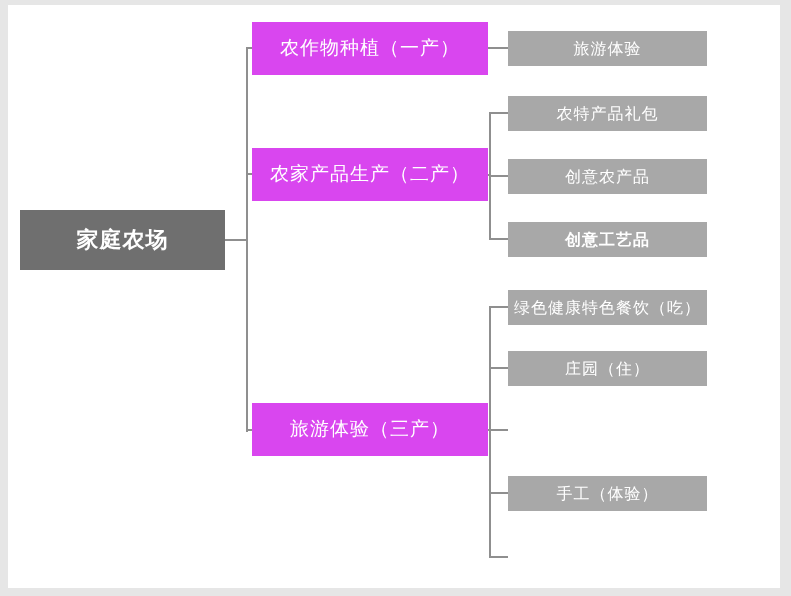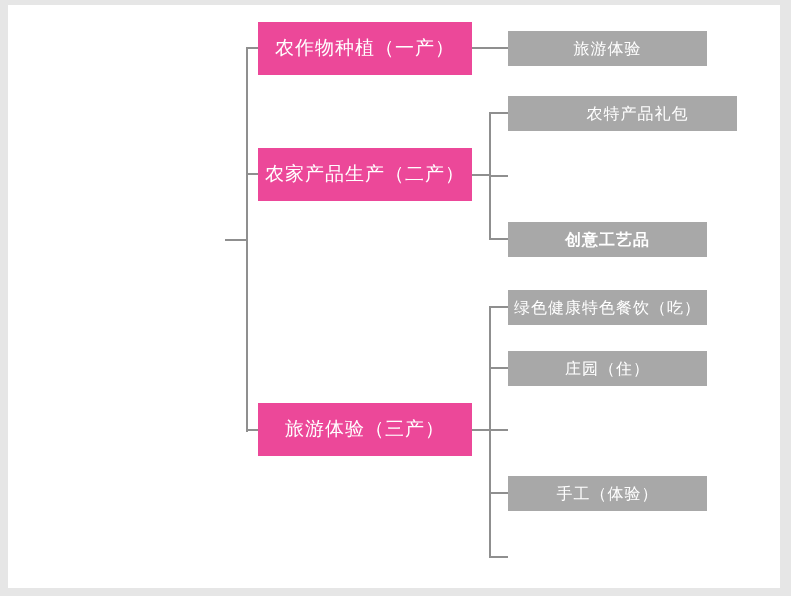--- a/index.html
+++ b/index.html
@@ -33,36 +33,36 @@
     letter-spacing: 1px;
   }
   .root-node {
     left: 12px;  top: 205px;
     width: 205px; height: 60px;
     background: #6f6f6f;
     font-size: 22px;
     font-weight: bold;
   }
   .branch-node {
-    left: 250px;
-    width: 214px; height: 53px;
-    background: #ec4899;
+    left: 244px;
+    width: 236px; height: 53px;
+    background: #d946ef;
     font-size: 19px;
   }
   .branch-1 { top: 17px; }
   .branch-2 { top: 143px; }
   .branch-3 { top: 398px; }
   .leaf-node {
     left: 500px;
     width: 199px; height: 35px;
     background: #a8a8a8;
     font-size: 16px;
   }
   .leaf-1 { top: 26px; }
-  .leaf-2 { top: 91px; padding-left: 30px; }
+  .leaf-2 { top: 91px; }
   .leaf-3 { top: 154px; }
   .leaf-4 { top: 217px; font-weight: bold; }
   .leaf-5 { top: 285px; }
   .leaf-6 { top: 346px; }
   .leaf-7 { top: 408px; }
   .leaf-8 { top: 471px; }
   .leaf-9 { top: 535px; }
   .line {
     position: absolute;
     background: #8f8f8f;
@@ -117,28 +117,30 @@
     <div class="line h-line stub-l4"></div>
 
     <div class="line h-line stub-b3-out"></div>
     <div class="line v-line spine-3"></div>
     <div class="line h-line stub-l5"></div>
     <div class="line h-line stub-l6"></div>
     <div class="line h-line stub-l7"></div>
     <div class="line h-line stub-l8"></div>
     <div class="line h-line stub-l9"></div>
 
+    <div class="node root-node">家庭农场</div>
 
     <div class="node branch-node branch-1">农作物种植（一产）</div>
     <div class="node branch-node branch-2">农家产品生产（二产）</div>
     <div class="node branch-node branch-3">旅游体验（三产）</div>
 
     <div class="node leaf-node leaf-1">旅游体验</div>
 
     <div class="node leaf-node leaf-2">农特产品礼包</div>
+    <div class="node leaf-node leaf-3">创意农产品</div>
     <div class="node leaf-node leaf-4">创意工艺品</div>
 
     <div class="node leaf-node leaf-5">绿色健康特色餐饮（吃）</div>
     <div class="node leaf-node leaf-6">庄园（住）</div>
     <div class="node leaf-node leaf-8">手工（体验）</div>
 
   </div>
 </div>
 
 </body></html>

